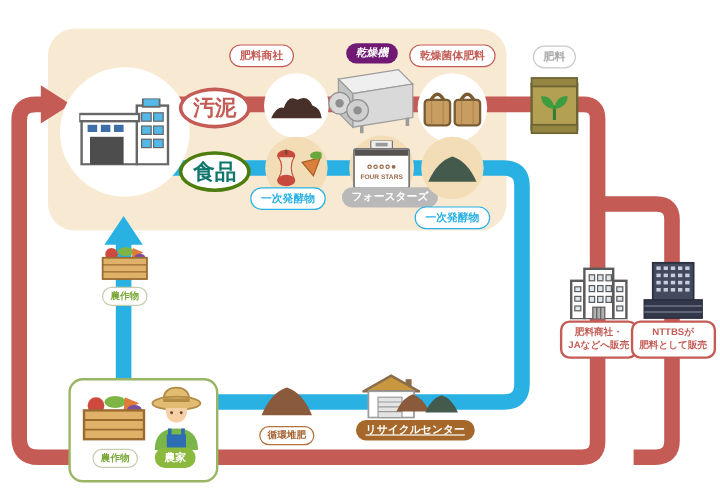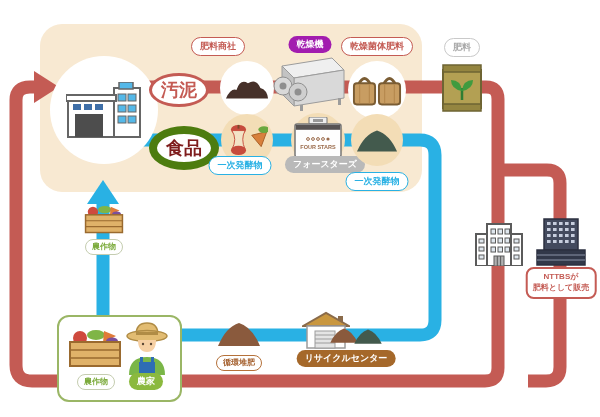--- a/index.html
+++ b/index.html
@@ -10,32 +10,32 @@
   svg.abs{position:absolute;}
   .flowsvg{left:0;top:0;}
   .circle{position:absolute;border-radius:50%;background:#fff;
           display:flex;align-items:center;justify-content:center;}
   .circle.tan{background:#f3ddb6;}
   .pill{position:absolute;transform:translateX(-50%);display:inline-flex;align-items:center;
         justify-content:center;white-space:nowrap;font-weight:bold;font-size:9px;line-height:1;
         padding:4px 8px;border-radius:10px;background:#fff;}
   .p-red{border:1.5px solid #c45b54;color:#c45b54;}
   .p-blue{border:1.5px solid #29b1e4;color:#29b1e4;}
-  .p-dark{background:#a21caf;color:#fff;}
+  .p-dark{background:#701a75;color:#fff;font-style:italic;}
   .p-gray{background:#b9b9b9;color:#fff;}
   .p-grayo{border:1.5px solid #c9c9c9;color:#a8a8a8;}
   .p-brown{background:#a5682a;color:#fff;}
   .p-green{background:#8bb93e;color:#fff;}
   .p-greeno{border:1.5px solid #c5cdb0;color:#7cab3c;font-size:8px;padding:3px 6px;}
   .p-compost{border:1.5px solid #b5713a;color:#a5612f;font-size:8px;padding:3px 6px;}
   .p-biz{background:#29b1e4;color:#fff;}
   .oval{position:absolute;width:54px;height:28px;border-radius:50%;background:#fff;
         display:flex;align-items:center;justify-content:center;font-weight:bold;font-size:18px;}
   .oval.red{border:3px solid #c45b54;color:#c45b54;}
-  .oval.blue{border:8px solid #4d7c0f;color:#7f1d1d;}
+  .oval.blue{border:3px solid #4d7c0f;color:#0f766e;}
   .sale{position:absolute;transform:translateX(-50%);background:#fff;border:2px solid #c45b54;
         color:#c45b54;border-radius:8px;font-size:8px;font-weight:bold;text-align:center;
         line-height:1.35;padding:3px 5px;white-space:nowrap;}
   #farm-box{position:absolute;left:57px;top:315px;width:121px;height:83px;background:#fff;
         border:2.5px solid #9ab665;border-radius:12px;}
 </style>
 </head>
 <body>
 
 <div id="stage">
@@ -169,20 +169,24 @@
     <rect x="5" y="17" width="5" height="4" fill="#dfe7ee" stroke="#5b5b5b"></rect>
     <rect x="5" y="25" width="5" height="4" fill="#dfe7ee" stroke="#5b5b5b"></rect>
     <rect x="5" y="33" width="5" height="4" fill="#dfe7ee" stroke="#5b5b5b"></rect>
     <rect x="40" y="17" width="5" height="4" fill="#dfe7ee" stroke="#5b5b5b"></rect>
     <rect x="40" y="25" width="5" height="4" fill="#dfe7ee" stroke="#5b5b5b"></rect>
     <rect x="40" y="33" width="5" height="4" fill="#dfe7ee" stroke="#5b5b5b"></rect>
     <rect x="20" y="34" width="10" height="10" fill="#b0b0b0" stroke="#5b5b5b"></rect>
     <line x1="23.3" y1="34" x2="23.3" y2="44" stroke="#5b5b5b"></line>
     <line x1="26.6" y1="34" x2="26.6" y2="44" stroke="#5b5b5b"></line>
   </svg>
+  <div class="sale" style="left:499px;top:267px;">
+    <span>肥料商社・</span><br>
+    <span>JAなどへ販売</span>
+  </div>
 
   <svg class="abs" style="left:533px;top:218px;" width="56" height="48" viewBox="0 0 56 48">
     <rect x="11" y="1" width="34" height="31" fill="#434a5e" stroke="#2c3040" stroke-width="1.5"></rect>
     <g fill="#c7cede">
       <rect x="14" y="4" width="3.6" height="3"></rect>
         <rect x="20" y="4" width="3.6" height="3"></rect>
         <rect x="26" y="4" width="3.6" height="3"></rect>
         <rect x="32" y="4" width="3.6" height="3"></rect>
         <rect x="38" y="4" width="3.6" height="3"></rect>
       <rect x="14" y="10" width="3.6" height="3"></rect>
@@ -223,21 +227,21 @@
     <line x1="13" y1="24" x2="33" y2="24" stroke="#9c9c9c"></line>
     <line x1="13" y1="28" x2="33" y2="28" stroke="#9c9c9c"></line>
     <line x1="13" y1="32" x2="33" y2="32" stroke="#9c9c9c"></line>
   </svg>
   <svg class="abs" style="left:329px;top:323px;" width="30" height="24" viewBox="0 0 46 26">
     <path d="M2 25 Q10 7 23 3 Q36 7 44 25 Z" fill="#8a5a3d"></path>
   </svg>
   <svg class="abs" style="left:353px;top:325px;" width="30" height="22" viewBox="0 0 46 26">
     <path d="M2 25 Q10 7 23 3 Q36 7 44 25 Z" fill="#435a4d"></path>
   </svg>
-  <div class="pill p-brown" style="left:346px;top:350px;">リサイクルセンター</div>
+  <div class="pill p-brown" style="left:346px;top:350px;text-decoration:underline;">リサイクルセンター</div>
 
   <svg class="abs" style="left:84px;top:203px;" width="40" height="31" viewBox="0 0 54 42">
     <ellipse cx="12" cy="12" rx="7" ry="7" fill="#cf4a3e"></ellipse>
     <ellipse cx="28" cy="9" rx="9" ry="5" fill="#7fb547"></ellipse>
     <polygon points="36,5 48,10 35,17" fill="#e07b39"></polygon>
     <ellipse cx="44" cy="15" rx="6" ry="3.5" fill="#7a4f9d"></ellipse>
     <rect x="2" y="16" width="50" height="24" fill="#e0b269" stroke="#9a6a2f" stroke-width="2"></rect>
     <line x1="2" y1="24" x2="52" y2="24" stroke="#9a6a2f" stroke-width="1.5"></line>
     <line x1="2" y1="32" x2="52" y2="32" stroke="#9a6a2f" stroke-width="1.5"></line>
   </svg>

